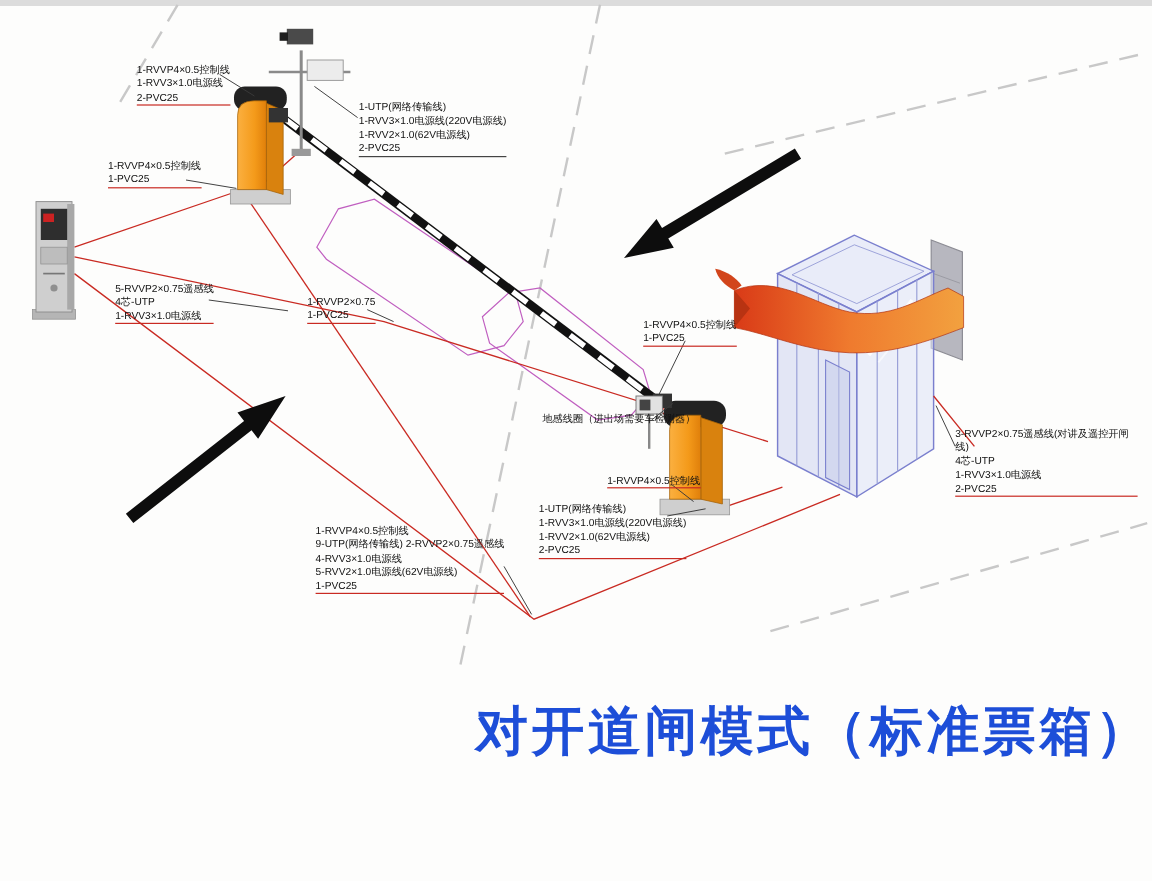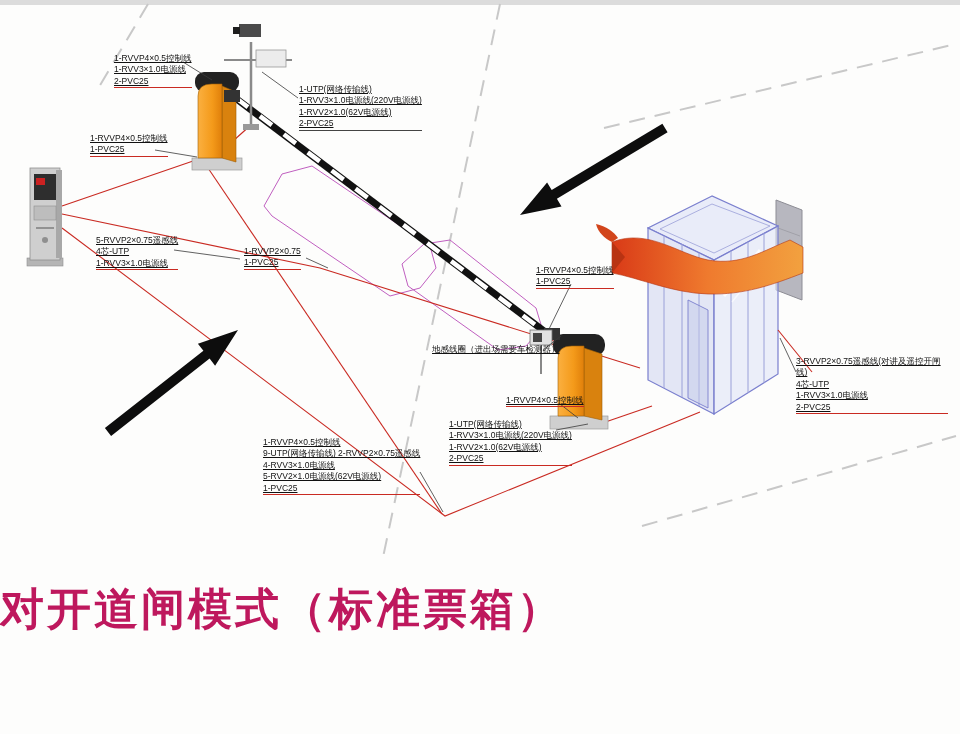--- a/index.html
+++ b/index.html
@@ -1,25 +1,25 @@
 <!DOCTYPE html>
 <html><head>
 <meta charset="utf-8">
 <style>
   html,body{margin:0;padding:0;background:#ffffff;}
   .stage{position:relative;width:960px;height:734px;background:#fdfdfc;overflow:hidden;
          font-family:"Liberation Sans","DejaVu Sans",sans-serif;}
   .stage > svg{position:absolute;left:0;top:0;}
-  .lbl{position:absolute;font-size:8.5px;line-height:1.35;color:#111;white-space:nowrap;z-index:5;text-decoration:underline;}
+  .lbl{position:absolute;font-size:8.5px;line-height:1.35;color:#111;white-space:nowrap;z-index:5;}
   .lbl .ln{display:block;}
   .ru{border-bottom:1px solid #c92a22;}
   .bu{border-bottom:1px solid #444;}
   .lbl.wrap{white-space:normal;width:152px;}
-  .title{position:absolute;left:0;right:0;top:580px;text-align:left;
-         font-size:44px;font-weight:600;letter-spacing:3px;color:#be185d;z-index:6;}
+  .title{position:absolute;left:0;right:0;top:580px;text-align:right;
+         font-size:44px;font-weight:600;letter-spacing:3px;color:#1d4ed8;z-index:6;}
   .road{stroke:#c8c8c8;stroke-width:2;stroke-dasharray:16 10;fill:none;}
   .island{fill:none;stroke:#c05fc0;stroke-width:1;}
   .cable{fill:none;stroke:#c92a22;stroke-width:1.1;}
   .leader{stroke:#3a3a3a;stroke-width:0.8;fill:none;}
 </style>
 </head>
 <body>
 
 <div class="stage">
 
@@ -174,31 +174,31 @@
   <span class="ln">1-RVV2×1.0(62V电源线)</span>
   <span class="ln bu">2-PVC25</span>
 </div>
 
 <div class="lbl" style="left:96px;top:235px">
   <span class="ln">5-RVVP2×0.75遥感线</span>
   <span class="ln">4芯-UTP</span>
   <span class="ln ru">1-RVV3×1.0电源线</span>
 </div>
 
-<div class="lbl" style="left:244px;top:246px">
+<div class="lbl" style="left:256px;top:246px">
   <span class="ln">1-RVVP2×0.75</span>
   <span class="ln ru">1-PVC25</span>
 </div>
 
 <div class="lbl" style="left:536px;top:265px">
   <span class="ln">1-RVVP4×0.5控制线</span>
   <span class="ln ru">1-PVC25</span>
 </div>
 
-<div class="lbl" style="left:432px;top:344px">
+<div class="lbl" style="left:452px;top:344px">
   <span class="ln">地感线圈（进出场需要车检测器）</span>
 </div>
 
 <div class="lbl" style="left:506px;top:395px">
   <span class="ln ru">1-RVVP4×0.5控制线</span>
 </div>
 
 <div class="lbl" style="left:449px;top:419px">
   <span class="ln">1-UTP(网络传输线)</span>
   <span class="ln">1-RVV3×1.0电源线(220V电源线)</span>

